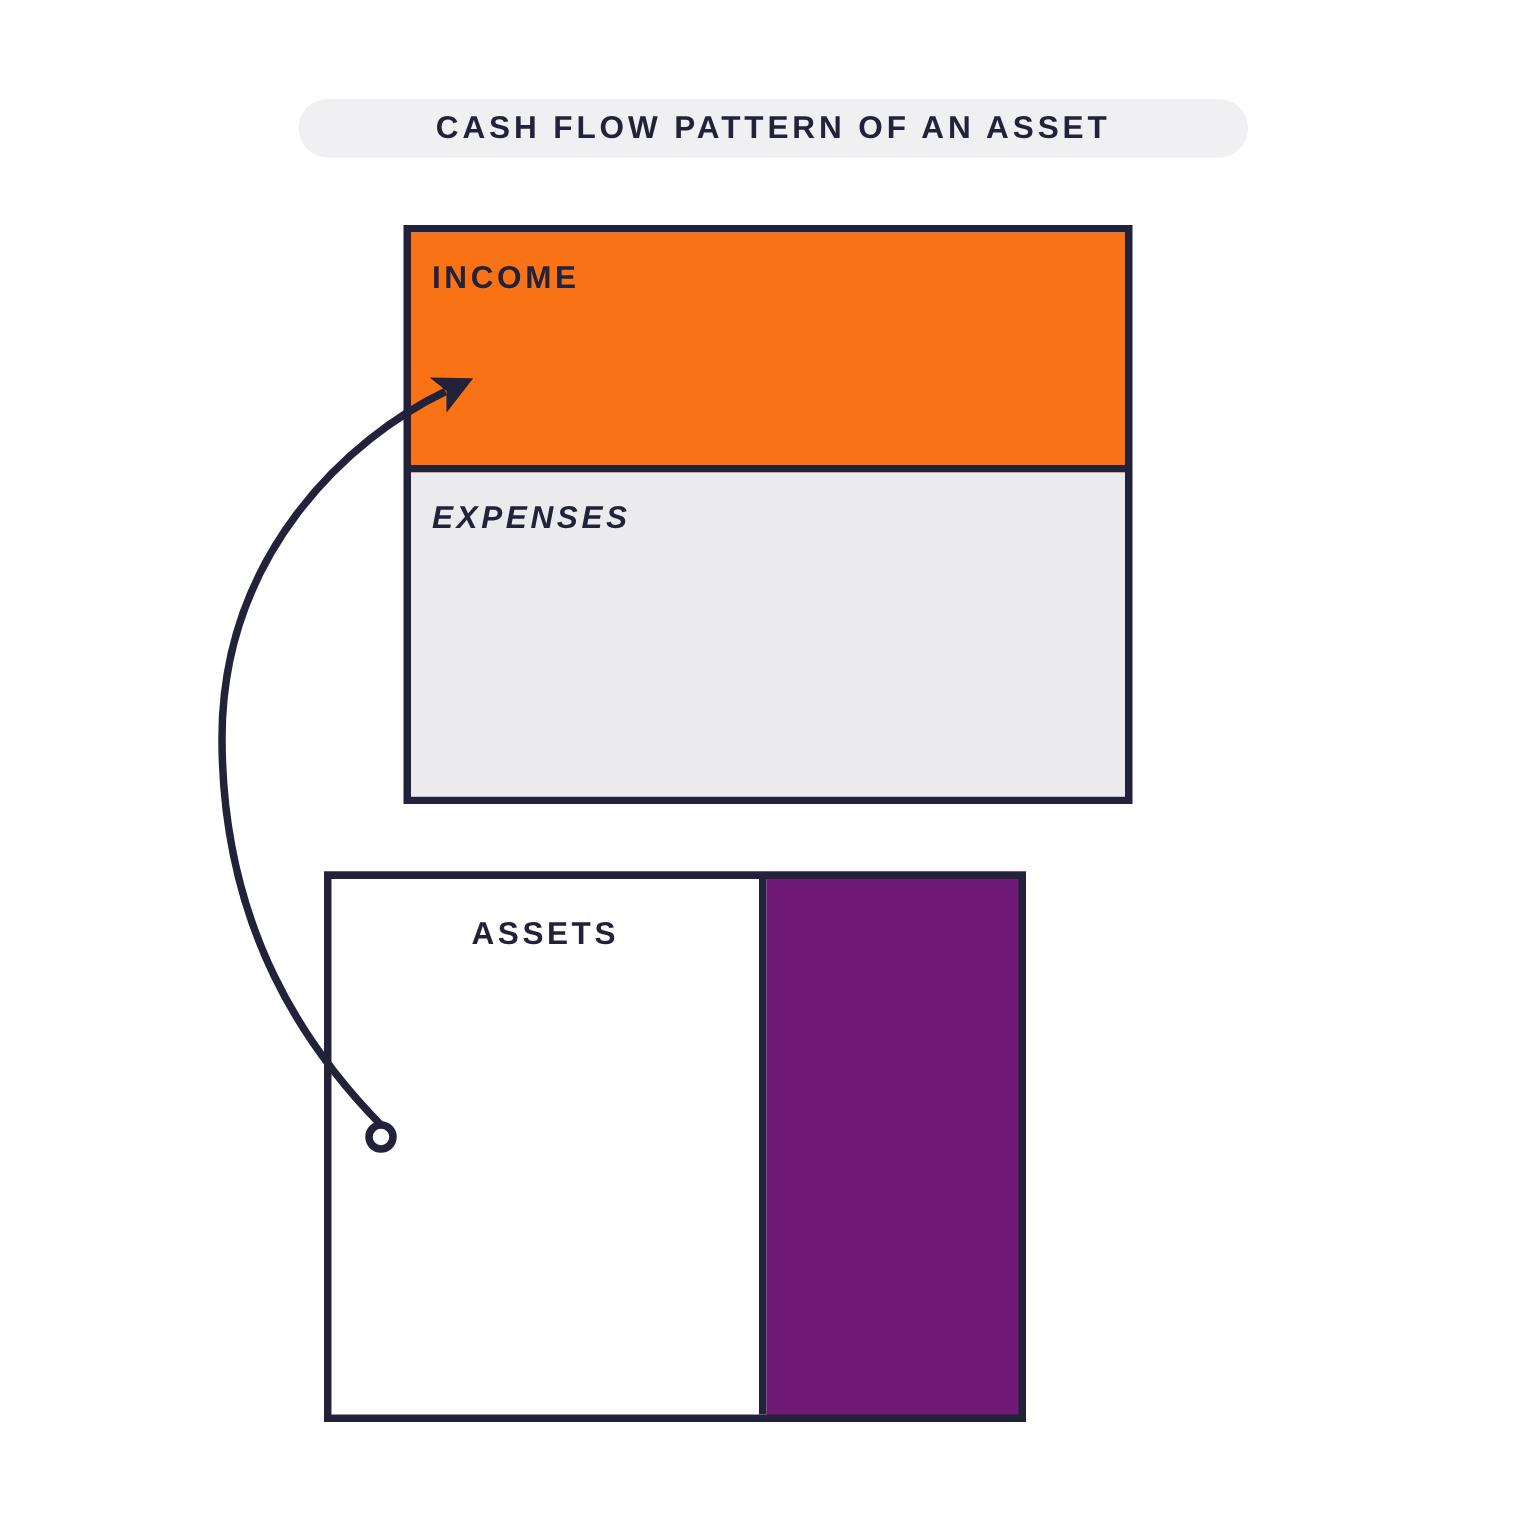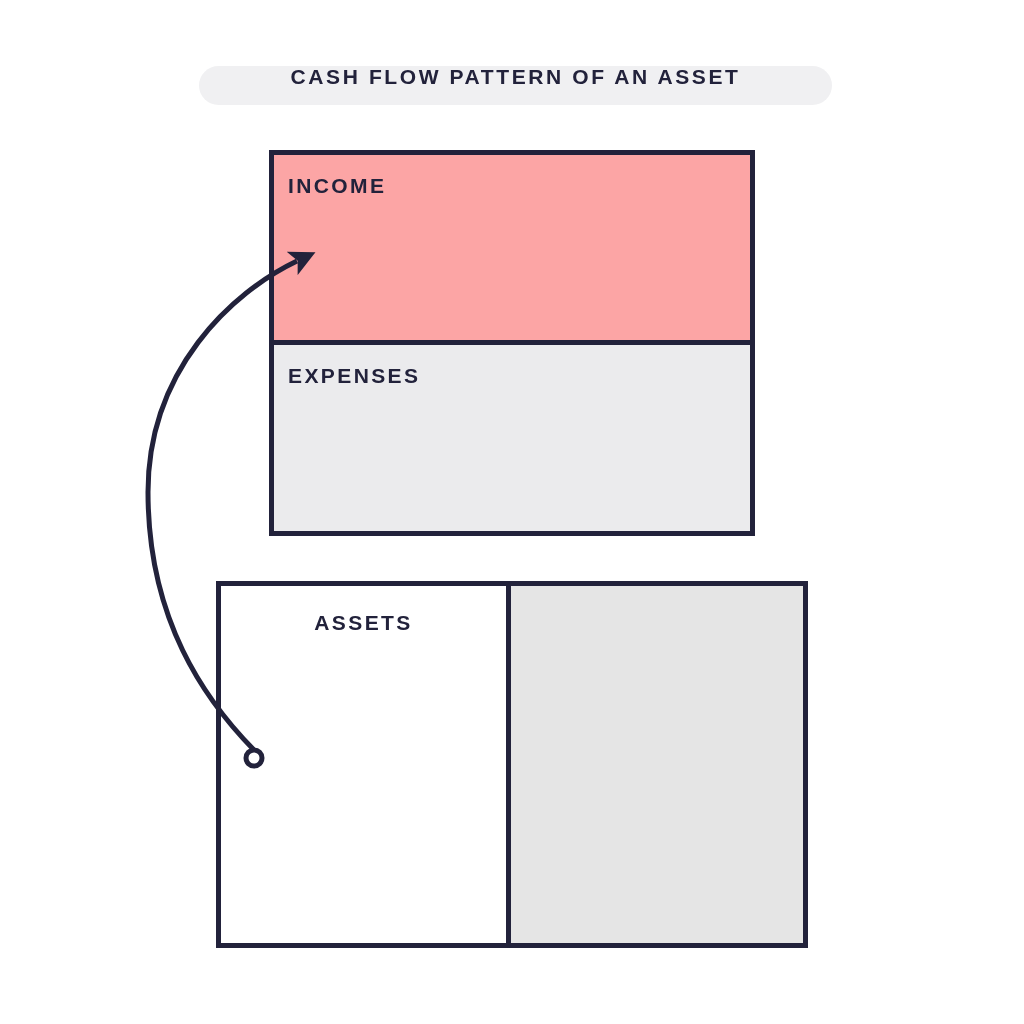--- a/index.html
+++ b/index.html
@@ -27,21 +27,21 @@
   
   .title-pill {
     position: absolute;
     left: 199px;
     top: 66px;
     width: 633px;
     height: 39px;
     background: #f0f0f2;
     border-radius: 20px;
     display: flex;
-    align-items: flex-start;
+    align-items: center;
     justify-content: center;
   }
   .title-text {
     color: #22223b;
     font-size: 21px;
     font-weight: bold;
     letter-spacing: 2.6px;
     line-height: 1;
     white-space: nowrap;
   }
@@ -53,54 +53,55 @@
     top: 150px;
     width: 486px;
     height: 386px;
     border: 5px solid #22223b;
     box-sizing: border-box;
     background: #ffffff;
     display: flex;
     flex-direction: column;
   }
   .cell-income {
-    height: 190px;
+    height: 160px;
     box-sizing: border-box;
-    background: #fca5a5;
+    background: #f97316;
     border-bottom: 5px solid #22223b;
     position: relative;
   }
   .cell-expenses {
     flex: 1 1 auto;
     box-sizing: border-box;
     background: #ebebed;
     position: relative;
+    font-style: italic;
   }
   .cell-label-left {
     position: absolute;
     left: 14px;
     top: 20px;
     color: #22223b;
     font-size: 21px;
     font-weight: bold;
     letter-spacing: 2.4px;
     line-height: 1;
     white-space: nowrap;
   }
 
   
   .balance-box {
     position: absolute;
     left: 216px;
     top: 581px;
-    width: 592px;
+    width: 468px;
     height: 367px;
     border: 5px solid #22223b;
     box-sizing: border-box;
-    background: #e5e5e5;
+    background: #701a75;
     display: flex;
     flex-direction: row;
     gap: 32px;
   }
   .cell-assets {
     width: 290px;
     box-sizing: border-box;
     background: #ffffff;
     border-right: 5px solid #22223b;
     position: relative;

